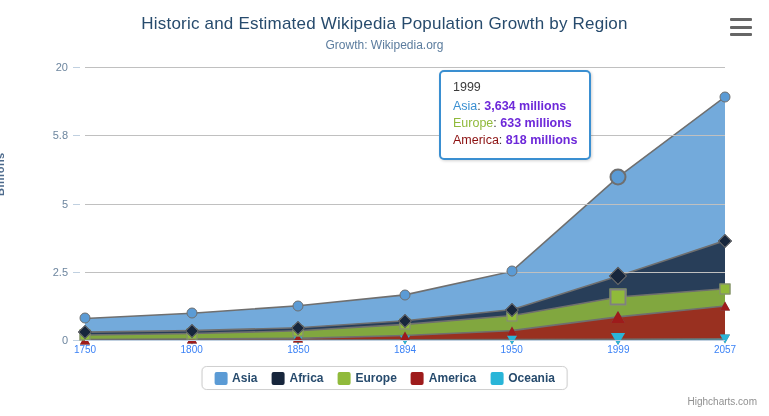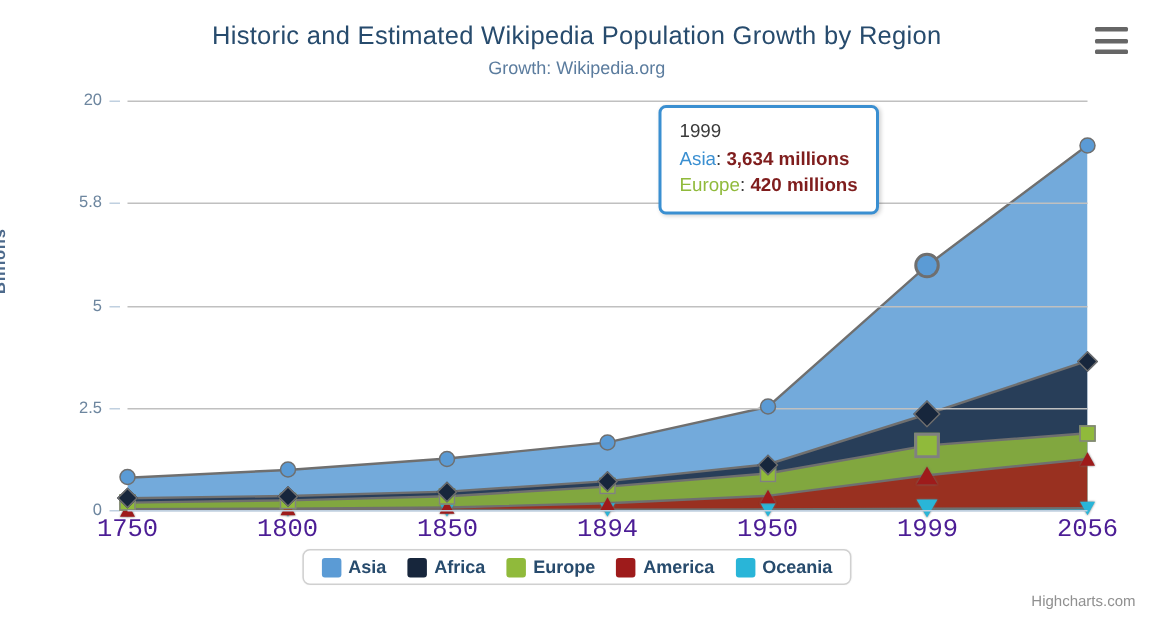--- a/index.html
+++ b/index.html
@@ -46,21 +46,21 @@
     position:absolute;left:-6px;top:196px;
     transform:rotate(-90deg);transform-origin:left top;
     font-size:11px;font-weight:bold;color:#4d6a8c;letter-spacing:.5px;
     white-space:nowrap;
   }
 
   .xaxis-line{position:absolute;left:85px;top:340px;width:640px;height:1px;background:#c0d0e0;}
   .xlabels{position:absolute;left:85px;top:344px;width:640px;height:22px;}
   .xlab{
     position:absolute;transform:translateX(-50%);
-    font-size:17px;color:#4c1d95;white-space:nowrap;font-family:Liberation Mono, monospace;
+    font-size:10px;color:#3b82f6;white-space:nowrap;
   }
 
   
   .marker{position:absolute;transform:translate(-50%,-50%);}
   .m-circle{width:9px;height:9px;border-radius:50%;border:1.6px solid #6f6f6f;background:#5b9bd5;}
   .m-circle.big{width:13px;height:13px;border-width:2px;}
   .m-diamond{width:8px;height:8px;background:#17263c;border:1.4px solid #6f6f6f;transform:translate(-50%,-50%) rotate(45deg);}
   .m-diamond.big{width:11px;height:11px;}
   .m-square{width:9px;height:9px;background:#90ba3b;border:1.5px solid #808080;}
   .m-square.big{width:13px;height:13px;border-width:2px;}
@@ -73,21 +73,21 @@
   .tooltip{
     position:absolute;left:439px;top:70px;
     background:#ffffff;border:2px solid #3a8fd1;border-radius:5px;
     padding:7px 12px 9px 12px;
     box-shadow:1px 1px 3px rgba(0,0,0,.18);
     font-size:12.5px;line-height:17px;white-space:nowrap;
   }
   .tt-header{color:#3b3b3b;font-size:12.5px;padding-bottom:2px;}
   .tt-row{color:#3b3b3b;}
   .tt-name{font-size:12.5px;}
-  .tt-val{font-weight:bold;color:#7f1d1d;font-size:12.5px;}
+  .tt-val{font-weight:bold;color:#6d28d9;font-size:12.5px;}
 
   
   .legend{
     position:absolute;left:50%;transform:translateX(-50%);top:366px;
     border:1px solid #d0d0d0;border-radius:5px;background:#fff;
     padding:4px 12px;display:flex;align-items:center;gap:14px;
     box-shadow:0 0 1px rgba(0,0,0,.05);
   }
   .leg-item{display:flex;align-items:center;gap:5px;cursor:pointer;}
   .leg-sw{width:13px;height:13px;border-radius:2px;display:inline-block;}
@@ -144,28 +144,29 @@
   <div class="gridline zero" style="top: 273px;"></div><div class="gridline" style="top: 204.75px;"></div><div class="gridline" style="top: 136.5px;"></div><div class="gridline" style="top: 68.25px;"></div><div class="gridline" style="top: 0px;"></div><div class="marker m-tridown" style="left: 0px; top: 272.945px;"></div><div class="marker m-tridown" style="left: 106.667px; top: 272.945px;"></div><div class="marker m-tridown" style="left: 213.333px; top: 272.945px;"></div><div class="marker m-tridown" style="left: 320px; top: 272.836px;"></div><div class="marker m-tridown" style="left: 426.667px; top: 272.645px;"></div><div class="marker m-tridown big" style="left: 533.333px; top: 272.181px;"></div><div class="marker m-tridown" style="left: 640px; top: 271.744px;"></div><div class="marker m-tri" style="left: 0px; top: 272.509px;"></div><div class="marker m-tri" style="left: 106.667px; top: 272.099px;"></div><div class="marker m-tri" style="left: 213.333px; top: 271.335px;"></div><div class="marker m-tri" style="left: 320px; top: 268.523px;"></div><div class="marker m-tri" style="left: 426.667px; top: 263.609px;"></div><div class="marker m-tri big" style="left: 533.333px; top: 249.85px;"></div><div class="marker m-tri" style="left: 640px; top: 238.957px;"></div><div class="marker m-square" style="left: 0px; top: 268.059px;"></div><div class="marker m-square" style="left: 106.667px; top: 266.557px;"></div><div class="marker m-square" style="left: 213.333px; top: 263.8px;"></div><div class="marker m-square" style="left: 320px; top: 257.384px;"></div><div class="marker m-square" style="left: 426.667px; top: 248.676px;"></div><div class="marker m-square big" style="left: 533.333px; top: 229.948px;"></div><div class="marker m-square" style="left: 640px; top: 221.812px;"></div><div class="marker m-diamond" style="left: 0px; top: 265.165px;"></div><div class="marker m-diamond" style="left: 106.667px; top: 263.636px;"></div><div class="marker m-diamond" style="left: 213.333px; top: 260.77px;"></div><div class="marker m-diamond" style="left: 320px; top: 253.754px;"></div><div class="marker m-diamond" style="left: 426.667px; top: 242.642px;"></div><div class="marker m-diamond big" style="left: 533.333px; top: 209.009px;"></div><div class="marker m-diamond" style="left: 640px; top: 173.601px;"></div><div class="marker m-circle" style="left: 0px; top: 251.46px;"></div><div class="marker m-circle" style="left: 106.667px; top: 246.301px;"></div><div class="marker m-circle" style="left: 213.333px; top: 238.684px;"></div><div class="marker m-circle" style="left: 320px; top: 227.9px;"></div><div class="marker m-circle" style="left: 426.667px; top: 204.368px;"></div><div class="marker m-circle big" style="left: 533.333px; top: 109.801px;"></div><div class="marker m-circle" style="left: 640px; top: 29.7843px;"></div></div>
 
   <div class="xaxis-line"></div>
   <div class="xlabels" id="xlabels">
       <div class="xlab" style="left: 0px;">1750</div>
       <div class="xlab" style="left: 106.667px;">1800</div>
       <div class="xlab" style="left: 213.333px;">1850</div>
       <div class="xlab" style="left: 320px;">1894</div>
       <div class="xlab" style="left: 426.667px;">1950</div>
       <div class="xlab" style="left: 533.333px;">1999</div>
-      <div class="xlab" style="left: 640px;">2056</div>
+      <div class="xlab" style="left: 640px;">2057</div>
     </div>
 
   <div class="tooltip">
     <div class="tt-header">1999</div>
     <div id="tt-rows">
         <div class="tt-row"><span class="tt-name" style="color: rgb(58, 143, 209);">Asia</span><span>: </span><span class="tt-val">3,634 millions</span></div>
-        <div class="tt-row"><span class="tt-name" style="color: rgb(144, 186, 59);">Europe</span><span>: </span><span class="tt-val">420 millions</span></div>
+        <div class="tt-row"><span class="tt-name" style="color: rgb(144, 186, 59);">Europe</span><span>: </span><span class="tt-val">633 millions</span></div>
+        <div class="tt-row"><span class="tt-name" style="color: rgb(139, 15, 15);">America</span><span>: </span><span class="tt-val">818 millions</span></div>
       </div>
   </div>
 
   <div class="legend" id="legend">
       <div class="leg-item">
         <span class="leg-sw" style="background: rgb(91, 155, 213);"></span>
         <span class="leg-txt">Asia</span>
       </div>
       <div class="leg-item">
         <span class="leg-sw" style="background: rgb(23, 38, 60);"></span>

